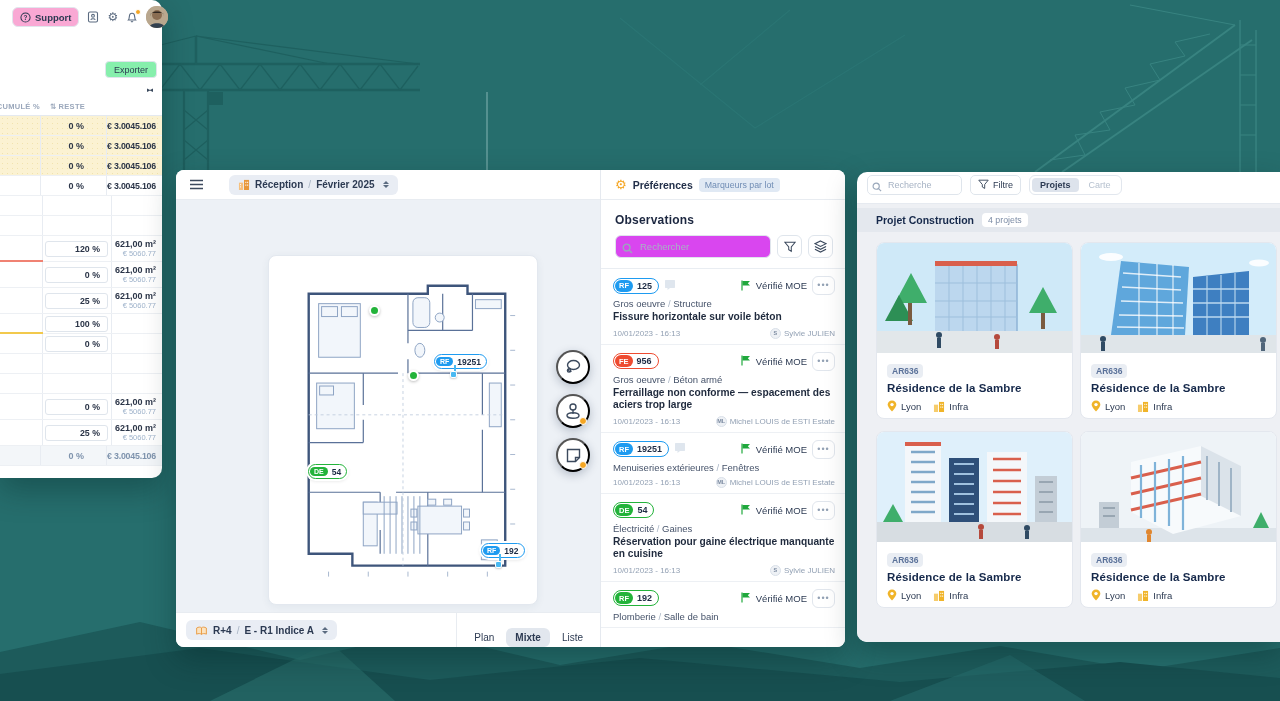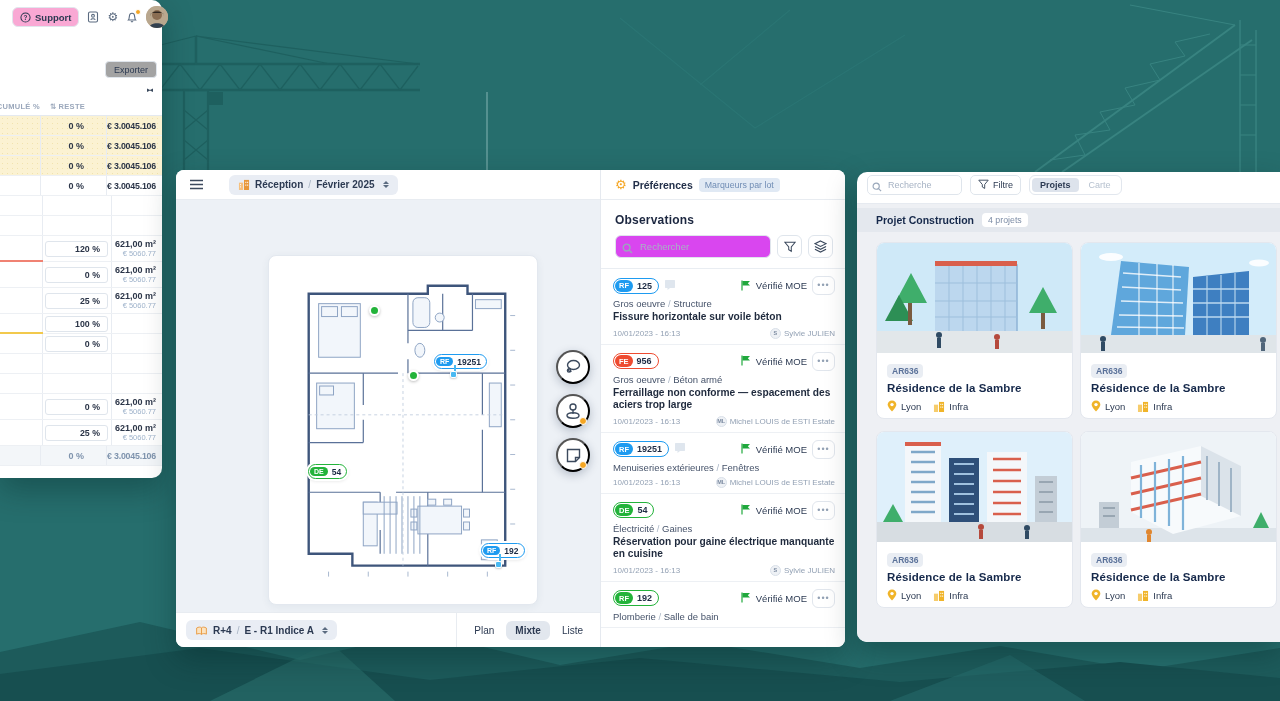--- a/index.html
+++ b/index.html
@@ -12,21 +12,21 @@
 
   
   .left-panel { left:0; top:170; width:162px; height:478px; border-radius:0 10px 10px 0; }
   .lp-top { height:34px; display:flex; align-items:center; padding:0 6px 0 12px; gap:8px; }
   .support-btn { display:flex; align-items:center; gap:4px; border:1px solid #e1e6ed; border-radius:6px; background:#f9a8d4; height:20px; padding:0 7px; font-size:9.5px; color:#2c3a52; font-weight:bold; }
   .hicon { width:13px; height:13px; display:inline-flex; align-items:center; justify-content:center; color:#5b6b80; }
   .bell-wrap { position:relative; }
   .bell-dot { position:absolute; top:-2px; right:-3px; width:6px; height:6px; border-radius:50%; background:#f5a623; border:1px solid #fff; }
   .avatar { margin-left:auto; width:22px; height:22px; border-radius:50%; overflow:hidden; background:#c8b49a; flex:0 0 auto; }
   .lp-export-row { height:48px; display:flex; align-items:flex-end; justify-content:flex-end; padding:0 5px 4px 0; }
-  .export-btn { border:1px solid #dfe5ec; background:#a3a3a3; border-radius:4px; height:17px; padding:0 8px; font-size:9px; color:#2c3a52; }
+  .export-btn { border:1px solid #dfe5ec; background:#86efac; border-radius:4px; height:17px; padding:0 8px; font-size:9px; color:#2c3a52; }
   .lp-collapse { height:16px; display:flex; justify-content:flex-end; align-items:center; padding-right:10px; font-size:7px; color:#3c4a5e; letter-spacing:-1px; }
   .thead { height:18px; display:flex; border-bottom:1px solid #e4e9f0; font-size:7.5px; color:#9aa7bb; font-weight:bold; letter-spacing:.3px; position:relative; align-items:center; }
   .thead .h1 { position:absolute; right:122px; white-space:nowrap; }
   .thead .h2 { position:absolute; left:50px; white-space:nowrap; display:flex; gap:2px; align-items:center; }
   .trow { display:flex; border-bottom:1px solid #edf0f4; height:20px; position:relative; }
   .trow.tall { height:26px; }
   .trow .ca { width:43px; border-right:1px solid #e8ecf2; position:relative; }
   .trow .cb { width:69px; border-right:1px solid #e8ecf2; display:flex; align-items:center; justify-content:flex-end; }
   .trow .cc { flex:1; display:flex; flex-direction:column; align-items:flex-end; justify-content:center; padding-right:6px; }
   .trow.yel { background:#fbf2d2; background-image:radial-gradient(#f1e3ae 0.7px, transparent 0.7px); background-size:5px 5px; }
@@ -57,21 +57,21 @@
   .gdot { position:absolute; width:11px; height:11px; border-radius:50%; background:#23b33a; border:2px solid #fff; box-shadow:0 1px 3px rgba(0,0,0,.25); }
   .marker { position:absolute; }
   .mpill { display:inline-flex; align-items:center; height:15px; background:#fff; border-radius:9px; border:1.5px solid; box-shadow:0 0 0 2px #fff,0 1px 4px rgba(0,0,0,.2); }
   .mpill .code { font-size:7px; font-weight:bold; color:#fff; border-radius:7px; padding:1px 4px; margin:1px; }
   .mpill .num { font-size:8.5px; font-weight:bold; color:#1d2b44; padding:0 5px 0 3px; }
   .mk-blue { border-color:#1e9bf0; } .mk-blue .code { background:#1e9bf0; }
   .mk-green { border-color:#23b33a; } .mk-green .code { background:#23b33a; }
   .mstem { position:absolute; width:1.5px; background:#49b9f2; }
   .mdot { position:absolute; width:7px; height:7px; border-radius:2px; background:#49b9f2; border:1.5px solid #fff; box-shadow:0 1px 2px rgba(0,0,0,.2); }
   .ps-footer { height:35px; border-top:1px solid #e8ecf1; background:#fff; display:flex; align-items:center; padding-left:10px; }
-  .view-toggle { margin-left:auto; height:100%; border-left:1px solid #e8ecf1; display:flex; align-items:center; padding:0 8px; gap:3px; }
+  .view-toggle { margin-left:auto; height:100%; border-left:1px solid #e8ecf1; display:flex; align-items:flex-end; padding:0 8px; gap:3px; }
   .vt-btn { border:none; background:transparent; font-size:10px; color:#2c3a52; padding:4px 9px; border-radius:6px; }
   .vt-btn.sel { background:#e2e7ee; font-weight:bold; }
 
   
   .float-btn { position:absolute; width:34px; height:34px; border-radius:50%; background:#fff; box-shadow:0 3px 10px rgba(20,40,70,.25); display:flex; align-items:center; justify-content:center; }
   .fb-dot { position:absolute; right:1px; bottom:1px; width:8px; height:8px; border-radius:50%; background:#f5a623; border:1.5px solid #fff; }
 
   
   .obs-side { width:245px; border-left:1px solid #e5e9ef; display:flex; flex-direction:column; background:#fff; }
   .obs-header { height:30px; border-bottom:1px solid #e8ecf1; display:flex; align-items:center; gap:6px; padding:0 10px 0 14px; }

